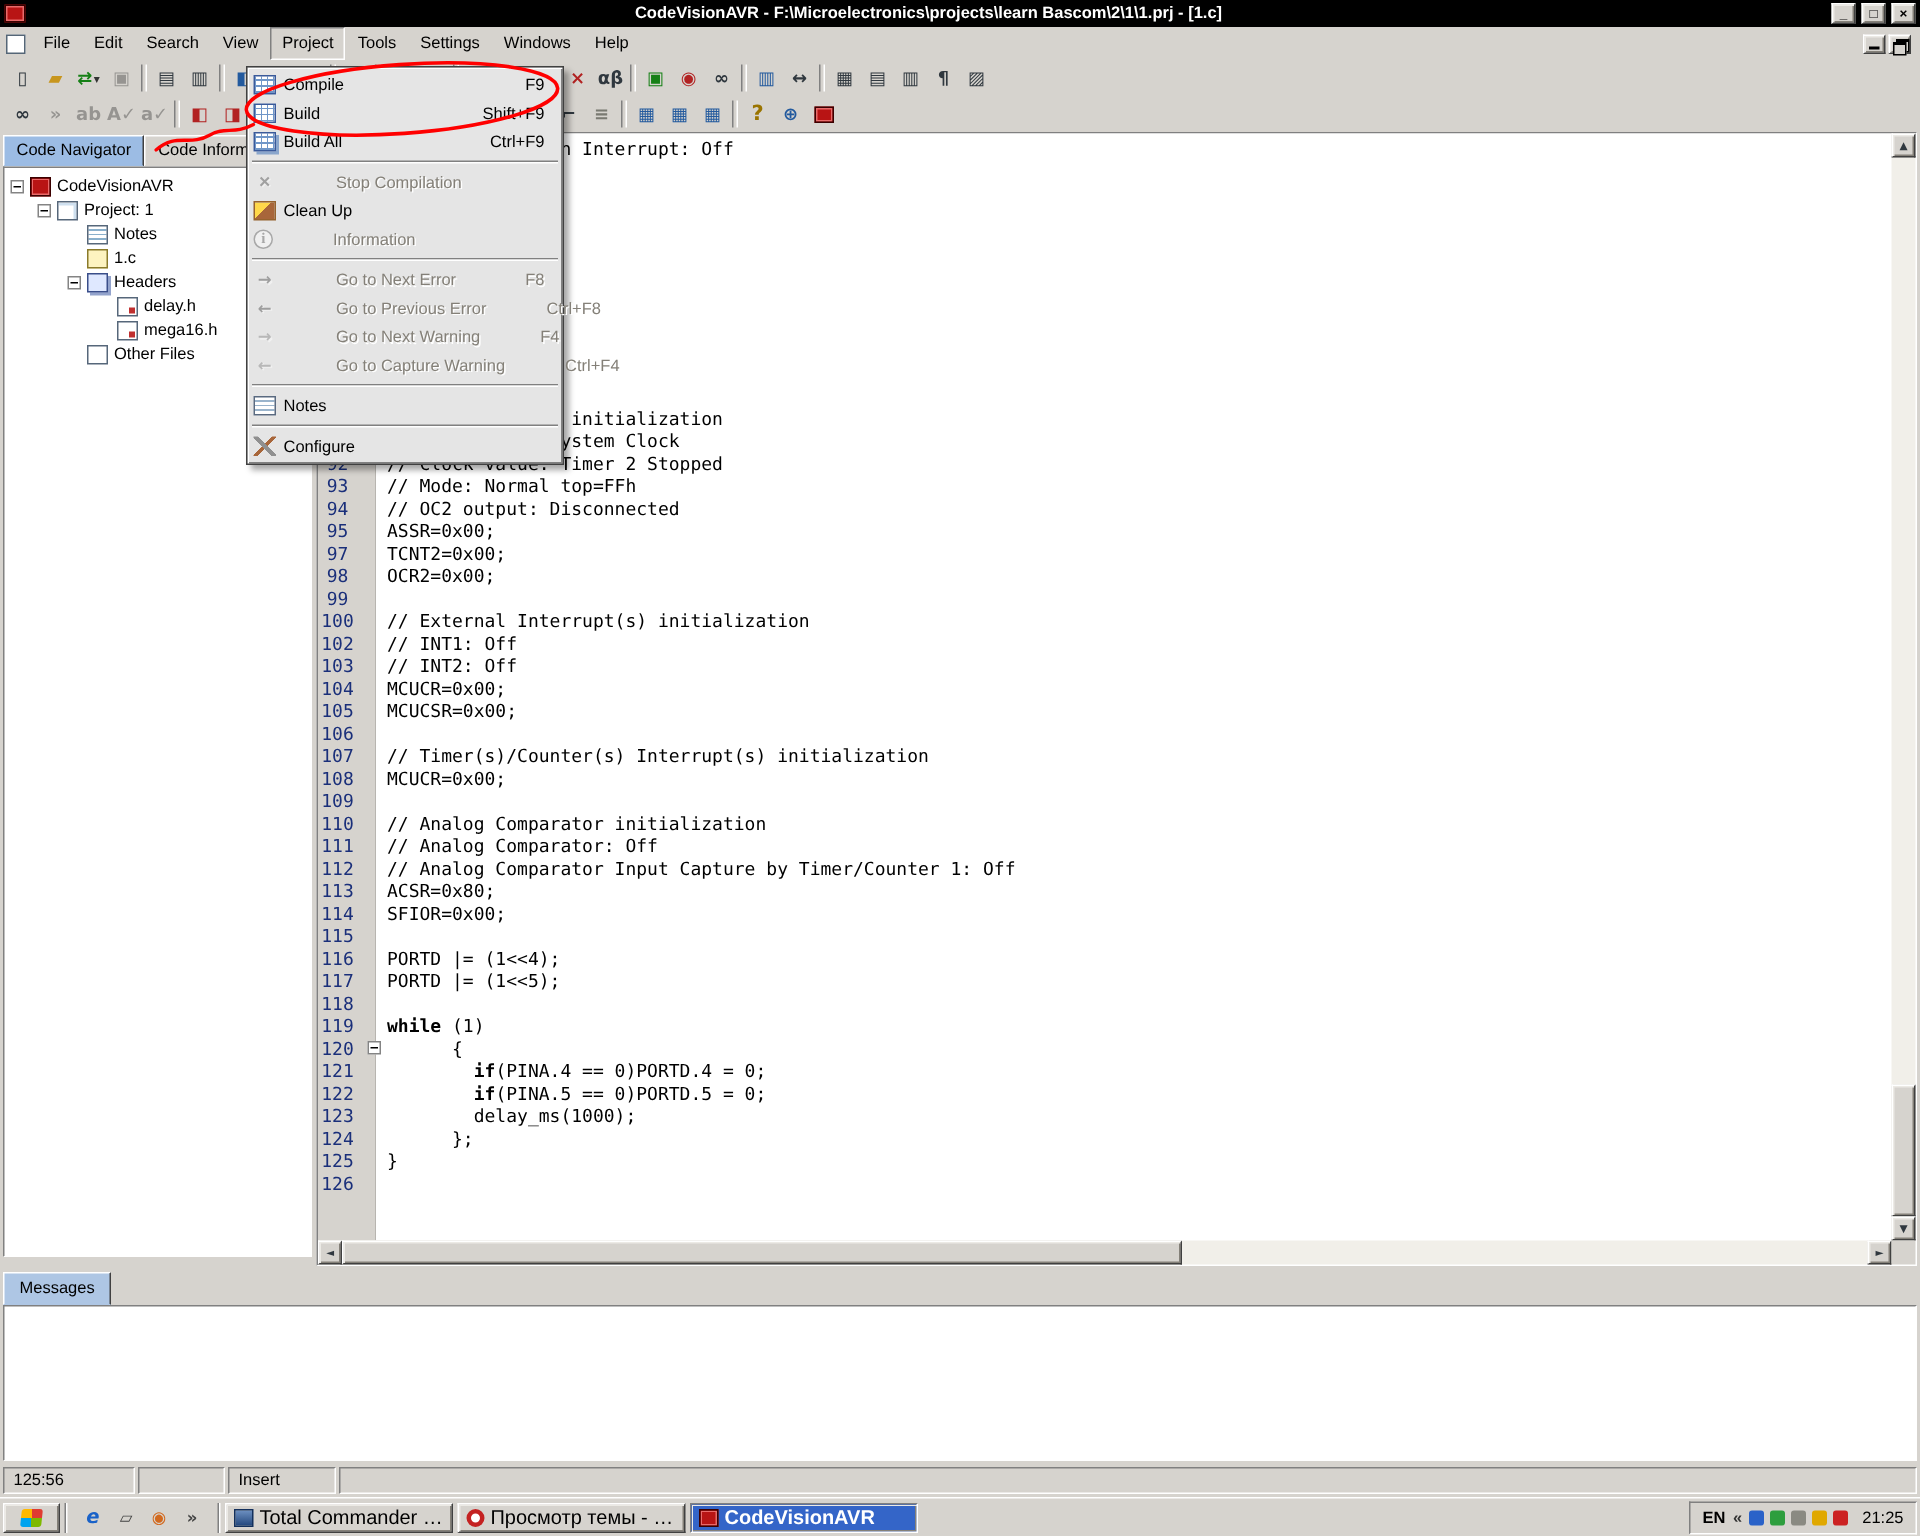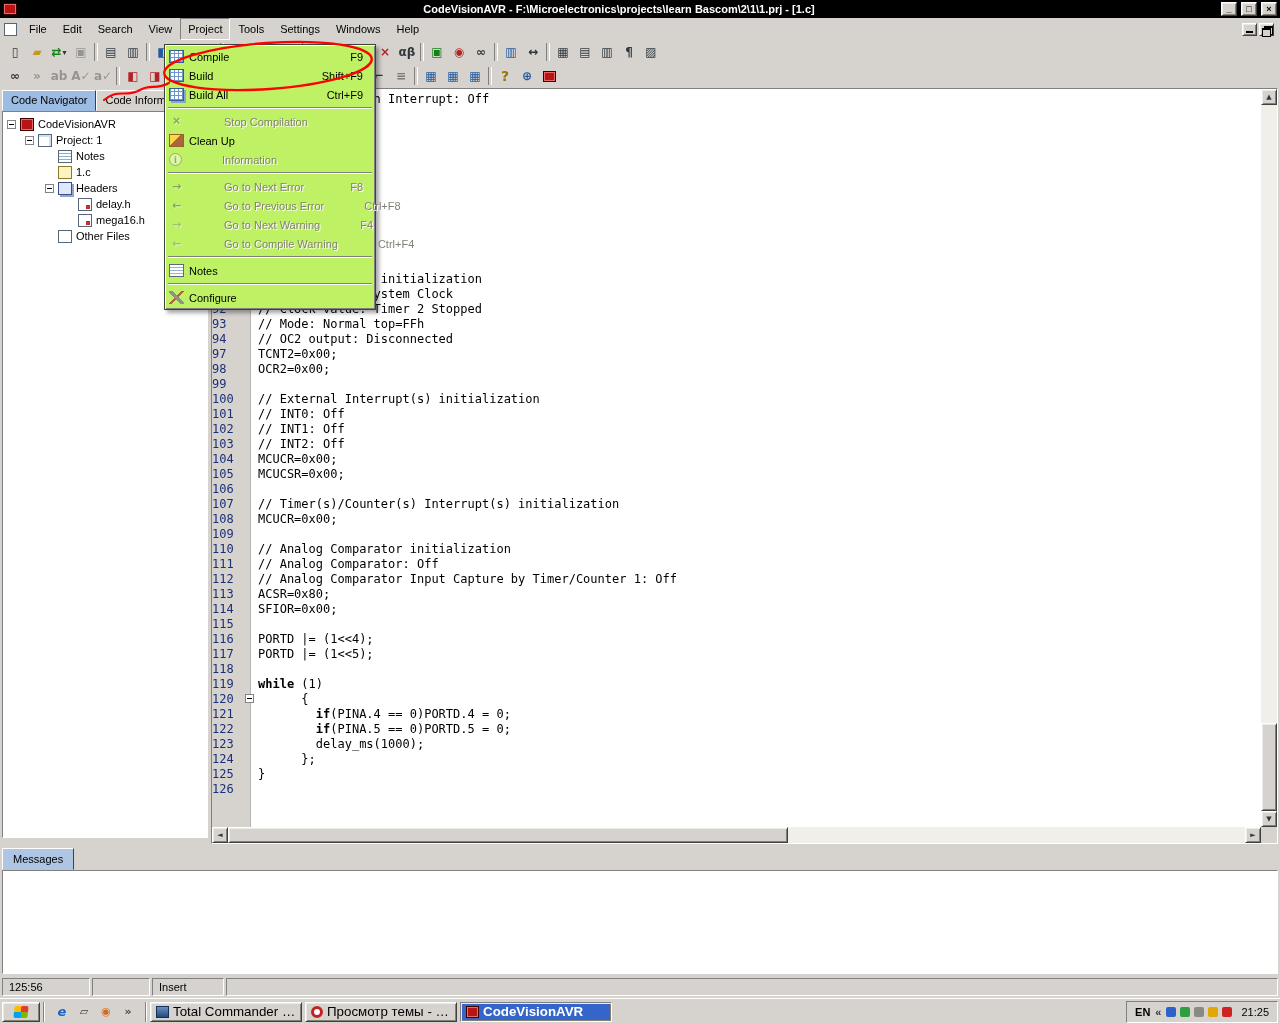--- a/index.html
+++ b/index.html
@@ -77,21 +77,21 @@
   .t-lbl{ line-height:14px; }
 
   .splitter{ position:absolute; left:208px; top:90px; width:3px; height:754px; background:#d6d3ce; }
 
   
   .editor{ position:absolute; left:211px; top:88px; width:1067px; height:756px; background:#fff; }
   .code-area{ position:absolute; left:0; top:0; right:16px; bottom:16px; overflow:hidden; padding-top:2px;
     background:linear-gradient(90deg,#d6d3ce 0 38px,#b8b5b0 38px 39px,#fff 39px);
     font-family:"DejaVu Sans Mono", monospace; font-size:12px; }
   .code-line{ height:15px; white-space:pre; display:flex; align-items:center; }
-  .ln{ display:inline-block; width:32px; padding-right:6px; text-align:left; color:#1a2f7a; flex:none; }
+  .ln{ display:inline-block; width:32px; padding-right:6px; text-align:center; color:#1a2f7a; flex:none; }
   .fold{ display:inline-block; width:14px; height:15px; position:relative; flex:none; }
   .fold-box{ display:none; position:absolute; left:1px; top:3px; width:9px; height:9px;
     border:1px solid #848484; background:#fff; }
   .fold.has-fold .fold-box{ display:block; }
   .fold-box::before{ content:""; position:absolute; left:1px; right:1px; top:3px; height:1px; background:#000; }
   .code-text{ white-space:pre; color:#000; }
   .code-text b{ font-weight:bold; }
 
   
   .vscroll{ position:absolute; right:0; top:0; bottom:16px; width:16px; background:#f1efe9; }
@@ -137,21 +137,21 @@
   .tb-fill{ flex:1; }
   .tray{ height:22px; display:flex; align-items:center; gap:5px; padding:0 8px; background:#d6d3ce; }
   .lang{ font-weight:bold; }
   .tray-chev{ color:#333; font-weight:bold; }
   .tray-ic{ width:10px; height:10px; border-radius:2px; flex:none; }
   .ti-blue{ background:#2a62c8; } .ti-green{ background:#2e9e3e; } .ti-gray{ background:#8a8a82; }
   .ti-gold{ background:#e0a800; } .ti-red{ background:#cc2222; }
   .clock{ padding-left:4px; }
 
   
-  .popup{ position:absolute; left:164px; top:44px; width:212px; z-index:50; background:#bef264;
+  .popup{ position:absolute; left:164px; top:44px; width:212px; z-index:50; background:#e5e5e5;
     border:1px solid #404040; box-shadow:inset 1px 1px 0 #fff, inset -1px -1px 0 #808080, 3px 3px 4px rgba(0,0,0,.35);
     padding:2px; }
   .pm-row{ height:19px; display:flex; align-items:center; gap:5px; padding:0 2px; }
   .pm-row.sep{ height:8px; padding:0; }
   .pm-row.sep::before{ content:""; display:block; width:100%; margin:0 1px;
     border-top:1px solid #808080; border-bottom:1px solid #fff; }
   .pm-ic{ width:15px; height:13px; flex:none; position:relative; }
   .pm-ic.compile,.pm-ic.build,.pm-ic.build-all{ background:#fff; border:1px solid #3a5a9a;
     background-image:repeating-linear-gradient(0deg,#6f96c8 0 1px,transparent 1px 4px),
                      repeating-linear-gradient(90deg,#6f96c8 0 1px,transparent 1px 4px); }
@@ -607,20 +607,25 @@
           <span class="fold"></span>
           <span class="code-text">// Mode: Normal top=FFh</span>
         </div>
 
         <div class="code-line">
           <span class="ln">94</span>
           <span class="fold"></span>
           <span class="code-text">// OC2 output: Disconnected</span>
         </div>
 
+        <div class="code-line">
+          <span class="ln">95</span>
+          <span class="fold"></span>
+          <span class="code-text">ASSR=0x00;</span>
+        </div>
 
 
         <div class="code-line">
           <span class="ln">97</span>
           <span class="fold"></span>
           <span class="code-text">TCNT2=0x00;</span>
         </div>
 
         <div class="code-line">
           <span class="ln">98</span>
@@ -633,25 +638,20 @@
           <span class="fold"></span>
           <span class="code-text"></span>
         </div>
 
         <div class="code-line">
           <span class="ln">100</span>
           <span class="fold"></span>
           <span class="code-text">// External Interrupt(s) initialization</span>
         </div>
 
-        <div class="code-line">
-          <span class="ln">101</span>
-          <span class="fold"></span>
-          <span class="code-text">// INT0: Off</span>
-        </div>
 
         <div class="code-line">
           <span class="ln">102</span>
           <span class="fold"></span>
           <span class="code-text">// INT1: Off</span>
         </div>
 
         <div class="code-line">
           <span class="ln">103</span>
           <span class="fold"></span>
@@ -949,21 +949,21 @@
       </div>
 
       <div class="pm-row d">
         <span class="pm-ic next-warning"></span>
         <span class="pm-lbl">Go to Next Warning</span>
         <span class="pm-sc">F4</span>
       </div>
 
       <div class="pm-row d">
         <span class="pm-ic prev-warning"></span>
-        <span class="pm-lbl">Go to Compile Warning</span>
+        <span class="pm-lbl">Go to Capture Warning</span>
         <span class="pm-sc">Ctrl+F4</span>
       </div>
 
       <div class="pm-row sep">
         
         
         
       </div>
 
       <div class="pm-row">

